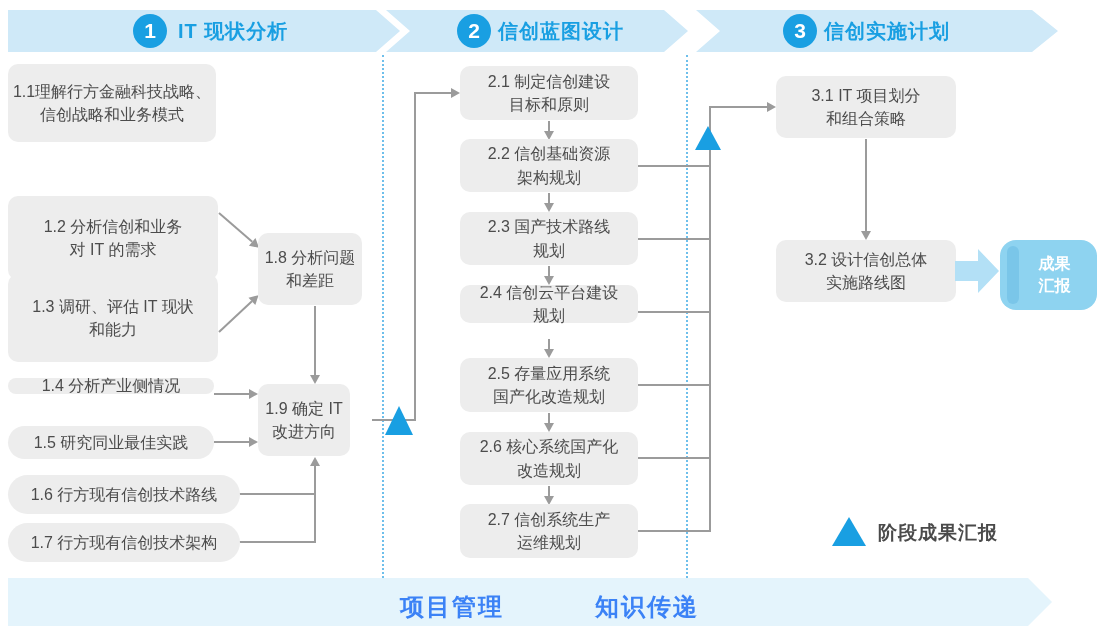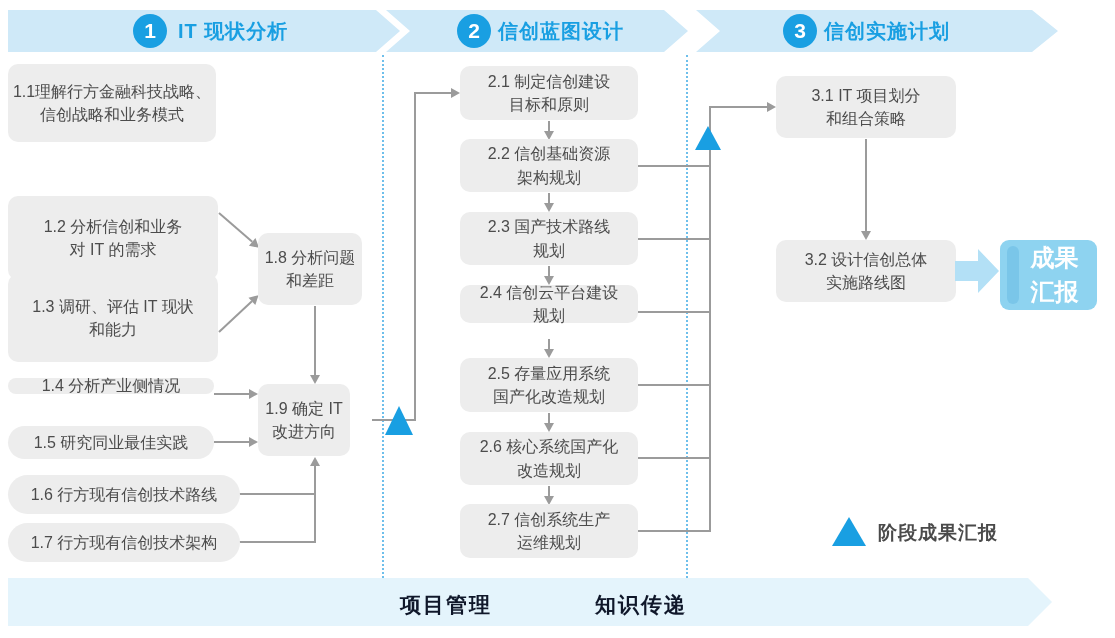--- a/index.html
+++ b/index.html
@@ -27,30 +27,30 @@
   .diag{transform-origin:0 50%;}
   .ah{position:absolute;width:0;height:0;border-style:solid;}
   .ah-right{border-width:5px 0 5px 9px;border-color:transparent transparent transparent #9b9b9b;}
   .ah-down{border-width:9px 5px 0 5px;border-color:#9b9b9b transparent transparent transparent;}
   .ah-up{border-width:0 5px 9px 5px;border-color:transparent transparent #9b9b9b transparent;}
 
   
   .tri{position:absolute;width:0;height:0;border-style:solid;border-color:transparent;}
 
   
-  .deliv{position:absolute;left:1000px;top:240px;width:97px;height:70px;background:#8ed3f0;border-radius:9px;
-         color:#ffffff;font-weight:bold;font-size:24px;line-height:1.4;display:flex;align-items:center;justify-content:center;
+  .deliv{position:absolute;left:1000px;top:240px;width:97px;height:70px;background:#8ed3f0;border-radius:16px;
+         color:#ffffff;font-weight:bold;font-size:16px;line-height:1.4;display:flex;align-items:center;justify-content:center;
          text-align:center;white-space:pre-line;padding-left:12px;box-sizing:border-box;}
   .deliv::before{content:"";position:absolute;left:7px;top:6px;bottom:6px;width:12px;background:#7ac6e9;border-radius:6px;}
   .fatarrow{position:absolute;left:955px;top:249px;width:44px;height:44px;background:#b3e0f6;
             clip-path:polygon(0 12px,23px 12px,23px 0,44px 22px,23px 44px,23px 32px,0 32px);}
 
   
   .legend-label{position:absolute;left:878px;top:520px;font-size:19px;font-weight:bold;color:#4a4a4a;letter-spacing:1px;}
-  .flabel{position:absolute;top:591px;font-size:21px;font-weight:bold;color:#0f172a;letter-spacing:2px;}
+  .flabel{position:absolute;top:591px;font-size:24px;font-weight:bold;color:#3b82f6;letter-spacing:2px;}
 </style>
 </head>
 <body>
 
 <div class="canvas">
 
   <div class="dash" style="left:382px;"></div>
   <div class="dash" style="left:686px;"></div>
 
   <div class="line hline diag" style="left:219px;top:212px;width:44px;transform:rotate(41deg);">

